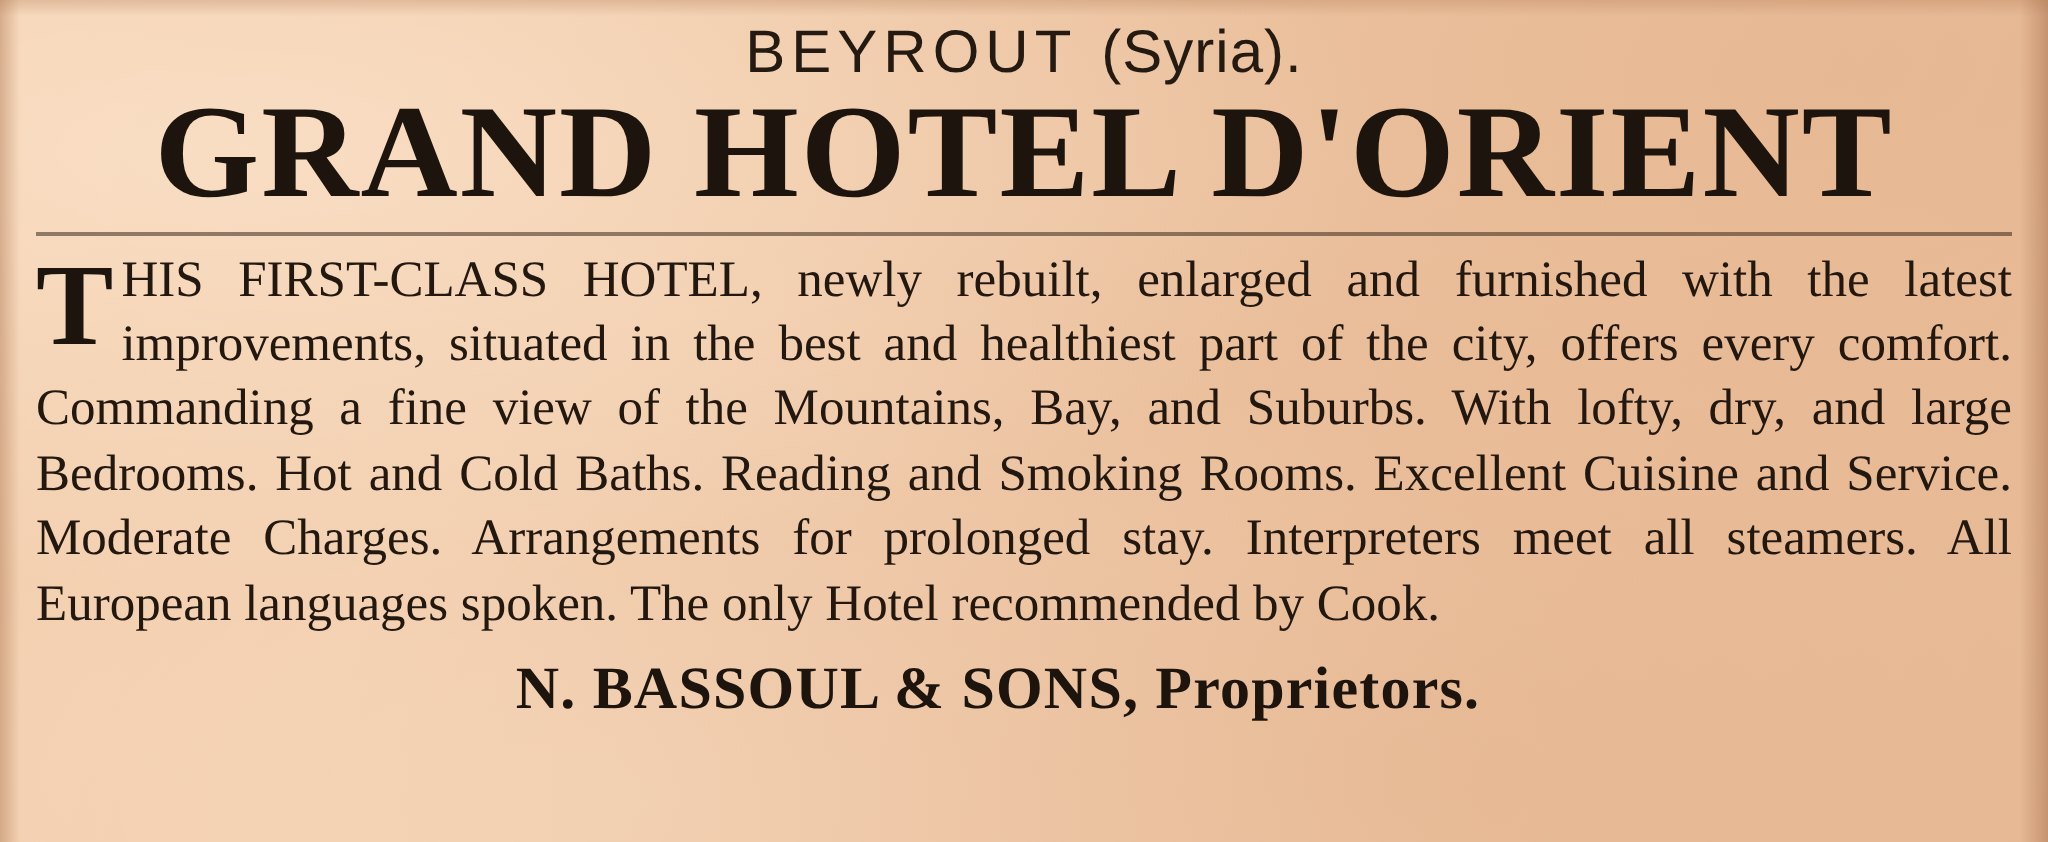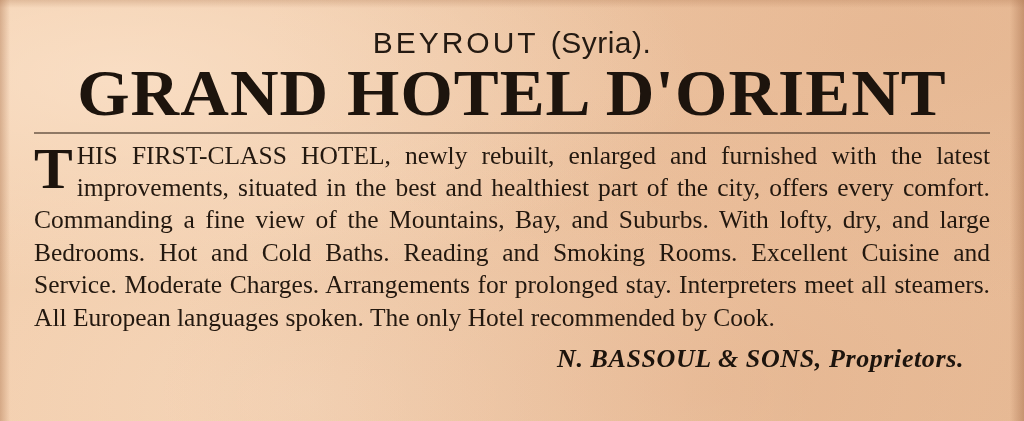--- a/index.html
+++ b/index.html
@@ -12,21 +12,21 @@
     overflow: hidden;
     background: #f0c9a8;
     font-family: "Liberation Serif", serif;
   }
   .ad {
     position: relative;
     width: 1024px;
     height: 421px;
     box-sizing: border-box;
     background: linear-gradient(110deg, #f3cfae 0%, #efc8a6 40%, #eec3a0 70%, #e9bd99 100%);
-    padding: 16px;
+    padding: 0;
     overflow: hidden;
   }
   
   .paper-texture {
     position: absolute;
     inset: 0;
     background:
       radial-gradient(ellipse at 12% 18%, rgba(255,235,215,0.55) 0%, rgba(255,235,215,0) 45%),
       radial-gradient(ellipse at 88% 8%, rgba(214,160,120,0.28) 0%, rgba(214,160,120,0) 50%),
       radial-gradient(ellipse at 70% 92%, rgba(214,160,120,0.30) 0%, rgba(214,160,120,0) 55%),
@@ -117,25 +117,24 @@
     font-size: 58px;
     line-height: 0.80;
     font-weight: 600;
     padding: 4px 4px 0 0;
     margin-top: 2px;
     font-family: "Liberation Serif", serif;
     color: #1d140d;
   }
 
   .signature {
-    text-align: right;
+    text-align: center;
     font-family: "Liberation Serif", serif;
-    font-style: italic;
     font-weight: bold;
-    font-size: 26px;
+    font-size: 30px;
     letter-spacing: 0.6px;
     color: #1d140d;
     margin-top: 10px;
     padding-right: 26px;
     white-space: nowrap;
   }
 </style>
 </head>
 <body>
 

